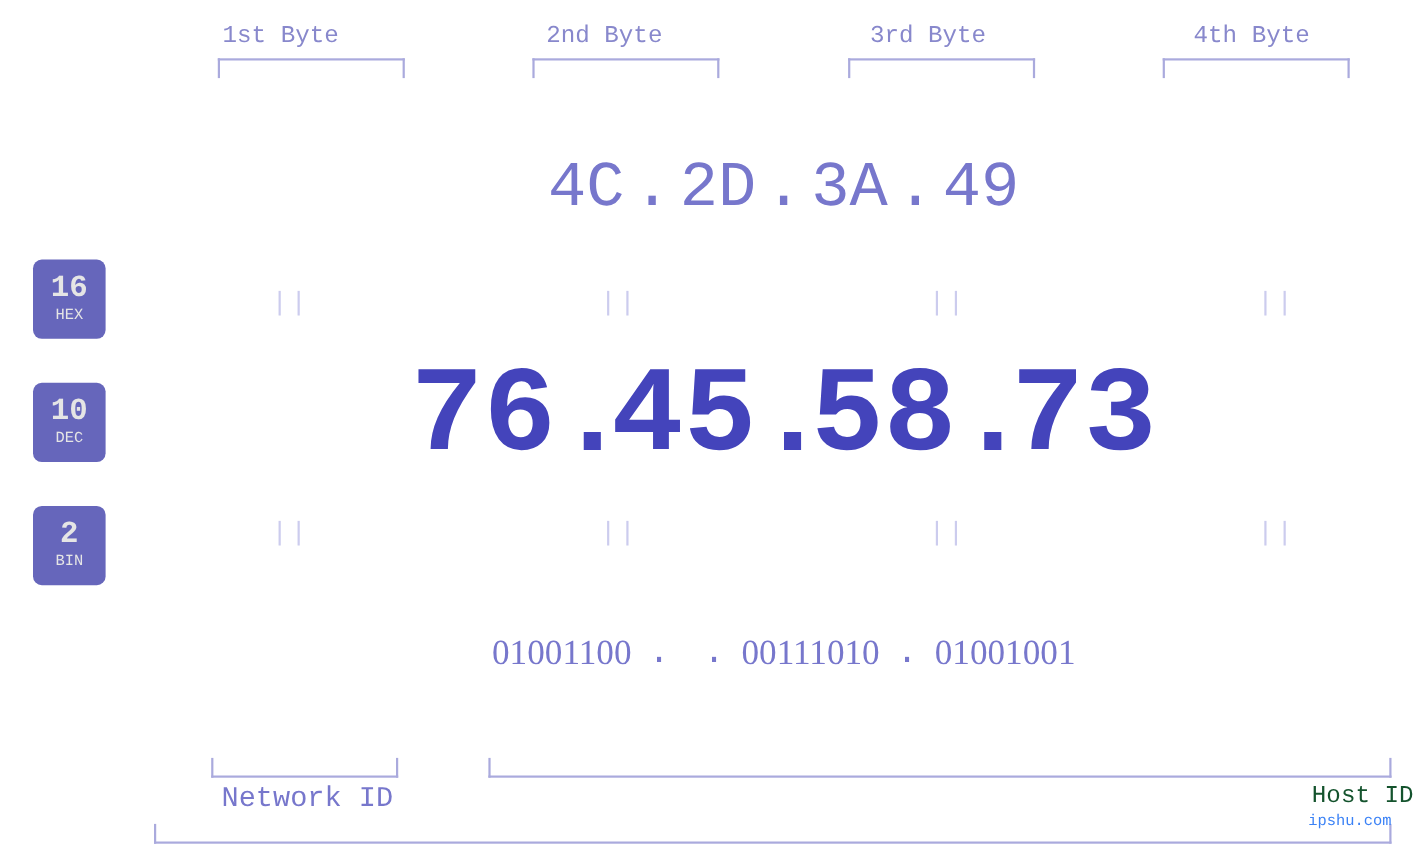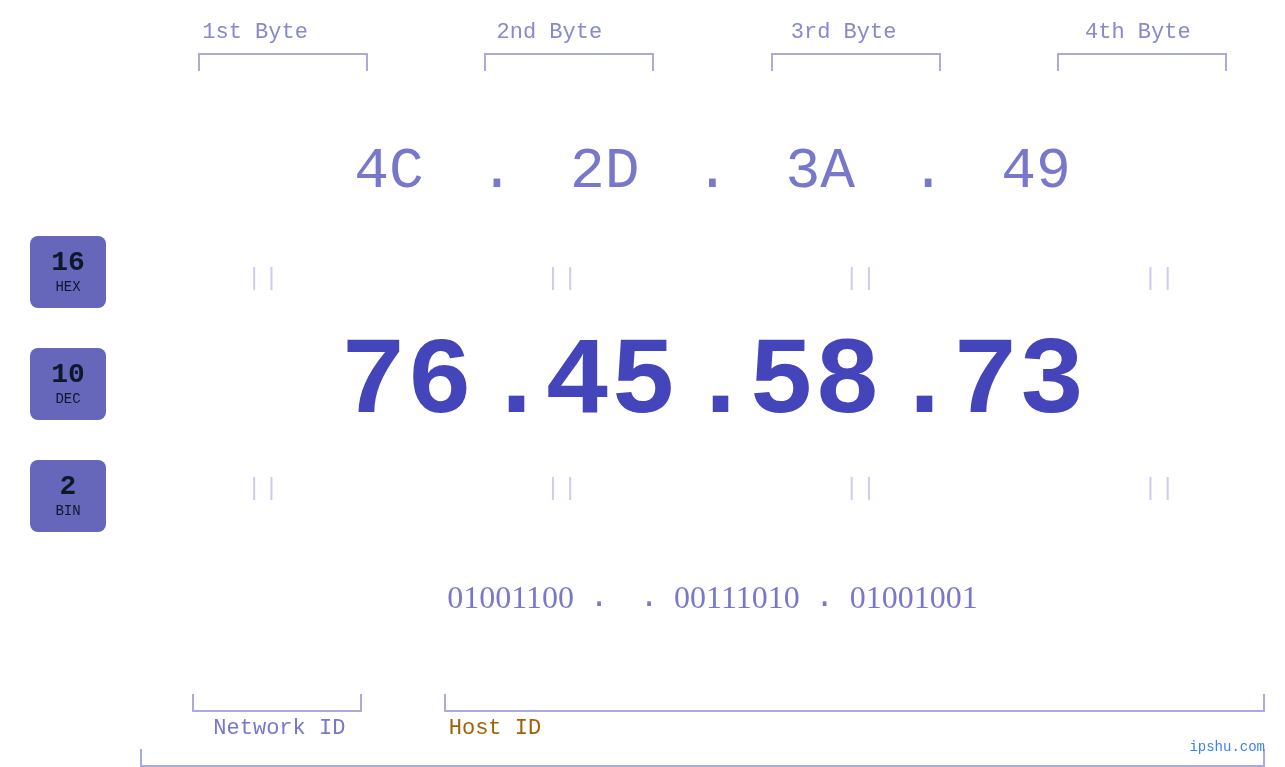--- a/index.html
+++ b/index.html
@@ -54,29 +54,29 @@
     }
 
     .bracket-top {
       width: 170px;
       height: 18px;
       border: 2px solid #aaaadd;
       border-bottom: none;
     }
 
     .badge {
-      width: 76px;
+      width: 66px;
       height: 72px;
       background: #6666bb;
       border-radius: 8px;
       display: flex;
       flex-direction: column;
       align-items: center;
       justify-content: center;
-      color: #0f172a;
+      color: #e5e5e5;
     }
 
     .badge-num {
       font-size: 28px;
       font-weight: bold;
       line-height: 1.1;
     }
 
     .badge-label {
       font-size: 14px;
@@ -191,21 +191,21 @@
         <div class="bracket-top"></div>
       </div>
     <div class="bracket-cell">
         <div class="bracket-top"></div>
       </div>
     <div class="bracket-cell">
         <div class="bracket-top"></div>
       </div>
   </div>
 
-  <div class="data-row hex-row" style="padding-left:140px; margin-top:10px;gap:48px;">
+  <div class="data-row hex-row" style="padding-left:140px; margin-top:10px;">
     <div class="data-cell">
         <span class="value">4C</span>
       </div>
     <div class="dot-cell"><span class="dot">.</span></div>
     <div class="data-cell">
         <span class="value">2D</span>
       </div>
     <div class="dot-cell"><span class="dot">.</span></div>
     <div class="data-cell">
         <span class="value">3A</span>
@@ -219,21 +219,21 @@
   <div class="eq-spacer" style="margin-top:2px;">
     <div class="eq-cell-wrap">||</div>
     <div class="eq-dot-spacer"></div>
     <div class="eq-cell-wrap">||</div>
     <div class="eq-dot-spacer"></div>
     <div class="eq-cell-wrap">||</div>
     <div class="eq-dot-spacer"></div>
     <div class="eq-cell-wrap">||</div>
   </div>
 
-  <div class="data-row dec-row" style="padding-left:140px; margin-top:0;gap:11px;">
+  <div class="data-row dec-row" style="padding-left:140px; margin-top:0;">
     <div class="data-cell">
         <span class="value">76</span>
       </div>
     <div class="dot-cell"><span class="dot">.</span></div>
     <div class="data-cell">
         <span class="value">45</span>
       </div>
     <div class="dot-cell"><span class="dot">.</span></div>
     <div class="data-cell">
         <span class="value">58</span>
@@ -274,22 +274,22 @@
     <div style="flex:1; display:flex; justify-content:center;">
       <div style="width:170px; height:18px; border:2px solid #aaaadd; border-top:none;"></div>
     </div>
 
     <div style="flex:3; display:flex; align-items:flex-start; padding-left:30px; padding-right:20px;">
       <div style="width:100%; height:18px; border:2px solid #aaaadd; border-top:none;"></div>
     </div>
   </div>
 
   <div style="display:flex; width:100%; padding-left:140px; margin-top:4px;">
-    <div style="flex:1; text-align:center; color:#7777cc; font-size:22px; font-family:'Courier New',monospace;">Network ID</div>
-    <div style="flex:3; text-align:left; color:#a16207; font-size:22px; font-family:'Courier New',monospace; padding-left:30px;">Host ID</div>
+    <div style="flex:1; text-align:center; color:#7777cc; font-size:26px; font-family:'Courier New',monospace;">Network ID</div>
+    <div style="flex:3; text-align:right; color:#14532d; font-size:22px; font-family:'Courier New',monospace; padding-left:30px;">Host ID</div>
   </div>
 
   <div style="display:flex; width:100%; padding-left:140px; padding-right:20px; margin-top:8px;">
     <div style="width:100%; height:18px; border:2px solid #aaaadd; border-top:none;"></div>
   </div>
 
 
   <div style="position:absolute; left:30px; top:0; height:100%; display:flex; flex-direction:column; justify-content:center; gap:40px; align-items:center;">
     <div class="badge">
       <span class="badge-num">16</span>

